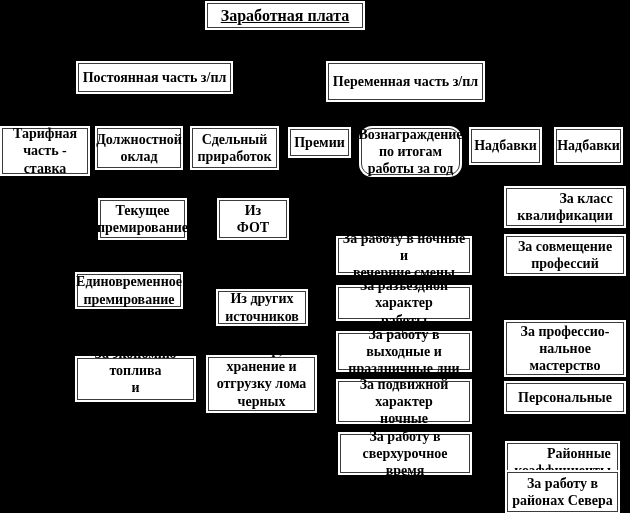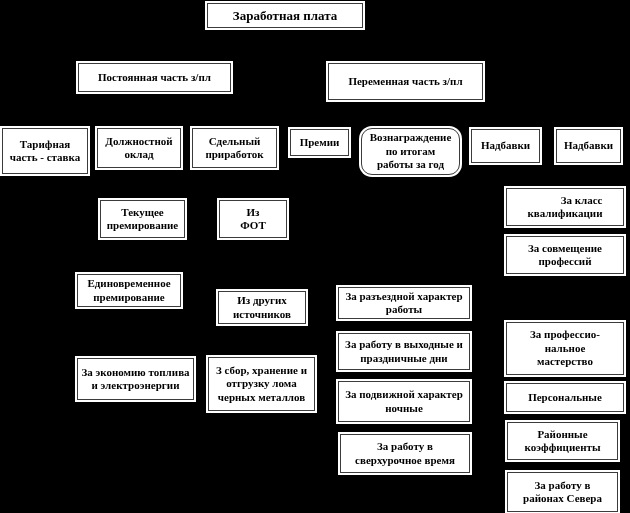--- a/index.html
+++ b/index.html
@@ -16,26 +16,26 @@
     box-sizing: border-box;
     background: var(--box-fill, #ffffff);
     border: 1px solid var(--box-border, #3b3b3b);
     box-shadow: 0 0 0 2px var(--box-fill, #ffffff);
     color: var(--text, #000000);
     display: flex;
     align-items: center;
     justify-content: center;
     text-align: center;
     font-weight: bold;
-    font-size: 11px;
+    font-size: 14px;
     line-height: 1.22;
     white-space: pre-line;
     padding: 1px 2px;
   }
-  .box.title { font-size: 13px; }
+  .box.title { font-size: 16px; text-decoration: underline; }
 </style>
 </head>
 <body>
 
 <div class="stage" style="--bg: #000000; --box-fill: #ffffff; --box-border: #3b3b3b; --text: #000000;">
   <div class="box title" style="left:207px; top:3px;   width:156px; height:25px;">Заработная плата</div>
 
   <div class="box" style="left:78px;  top:63px;  width:153px; height:29px;">Постоянная часть з/пл</div>
   <div class="box" style="left:328px; top:63px;  width:155px; height:37px;">Переменная часть з/пл</div>
 
@@ -52,20 +52,22 @@
   <div class="box" style="left:471px; top:129px; width:69px;  height:34px;">Надбавки</div>
   <div class="box" style="left:556px; top:129px; width:65px;  height:34px;">Надбавки</div>
 
   <div class="box" style="left:100px; top:200px; width:85px;  height:38px;">Текущее
 премирование</div>
   <div class="box" style="left:219px; top:200px; width:68px;  height:38px;">Из
 ФОТ</div>
   <div class="box" style="left:506px; top:188px; width:118px; height:38px;text-align:right;">За класс
 квалификации</div>
 
+  <div class="box" style="left:338px; top:238px; width:132px; height:35px;">За работу в ночные и
+вечерние смены</div>
   <div class="box" style="left:506px; top:236px; width:118px; height:38px;">За совмещение
 профессий</div>
 
   <div class="box" style="left:77px;  top:274px; width:104px; height:33px;">Единовременное
 премирование</div>
   <div class="box" style="left:218px; top:291px; width:88px;  height:33px;">Из других
 источников</div>
   <div class="box" style="left:338px; top:287px; width:132px; height:32px;">За разъездной характер
 работы</div>
 
@@ -79,17 +81,17 @@
 и электроэнергии</div>
   <div class="box" style="left:208px; top:357px; width:107px; height:54px;">З сбор, хранение и
 отгрузку лома
 черных металлов</div>
   <div class="box" style="left:338px; top:381px; width:132px; height:41px;">За подвижной характер
 ночные</div>
   <div class="box" style="left:506px; top:383px; width:118px; height:29px;">Персональные</div>
 
   <div class="box" style="left:340px; top:434px; width:130px; height:39px;">За работу в
 сверхурочное время</div>
-  <div class="box" style="left:507px; top:422px; width:111px; height:38px;">Районные
+  <div class="box" style="left:507px; top:443px; width:111px; height:38px;text-align:right;">Районные
 коэффициенты</div>
   <div class="box" style="left:507px; top:472px; width:111px; height:40px;">За работу в
 районах Севера</div>
 </div>
 
 </body></html>

